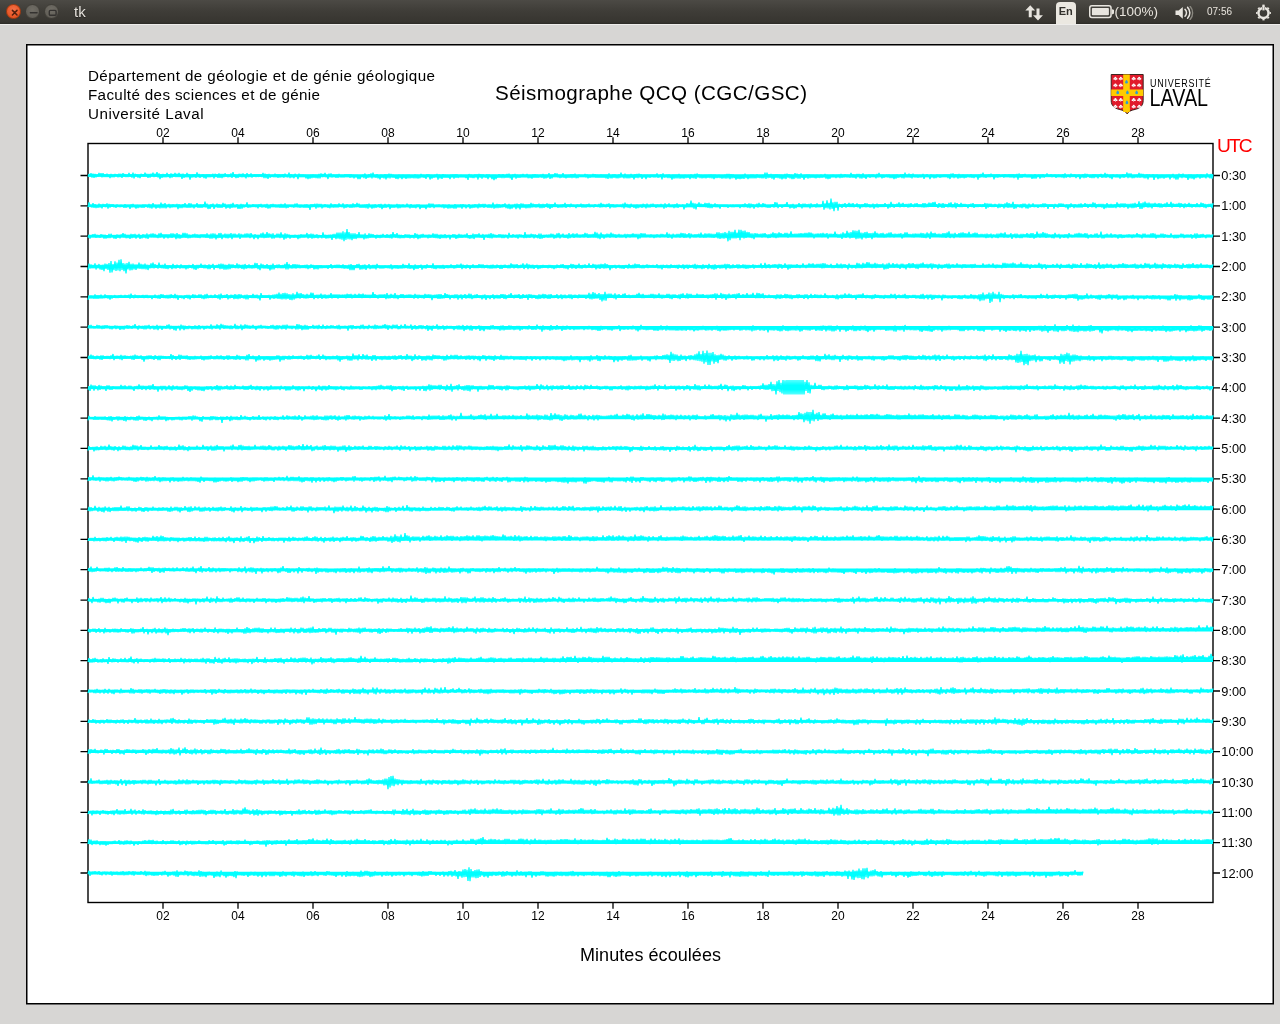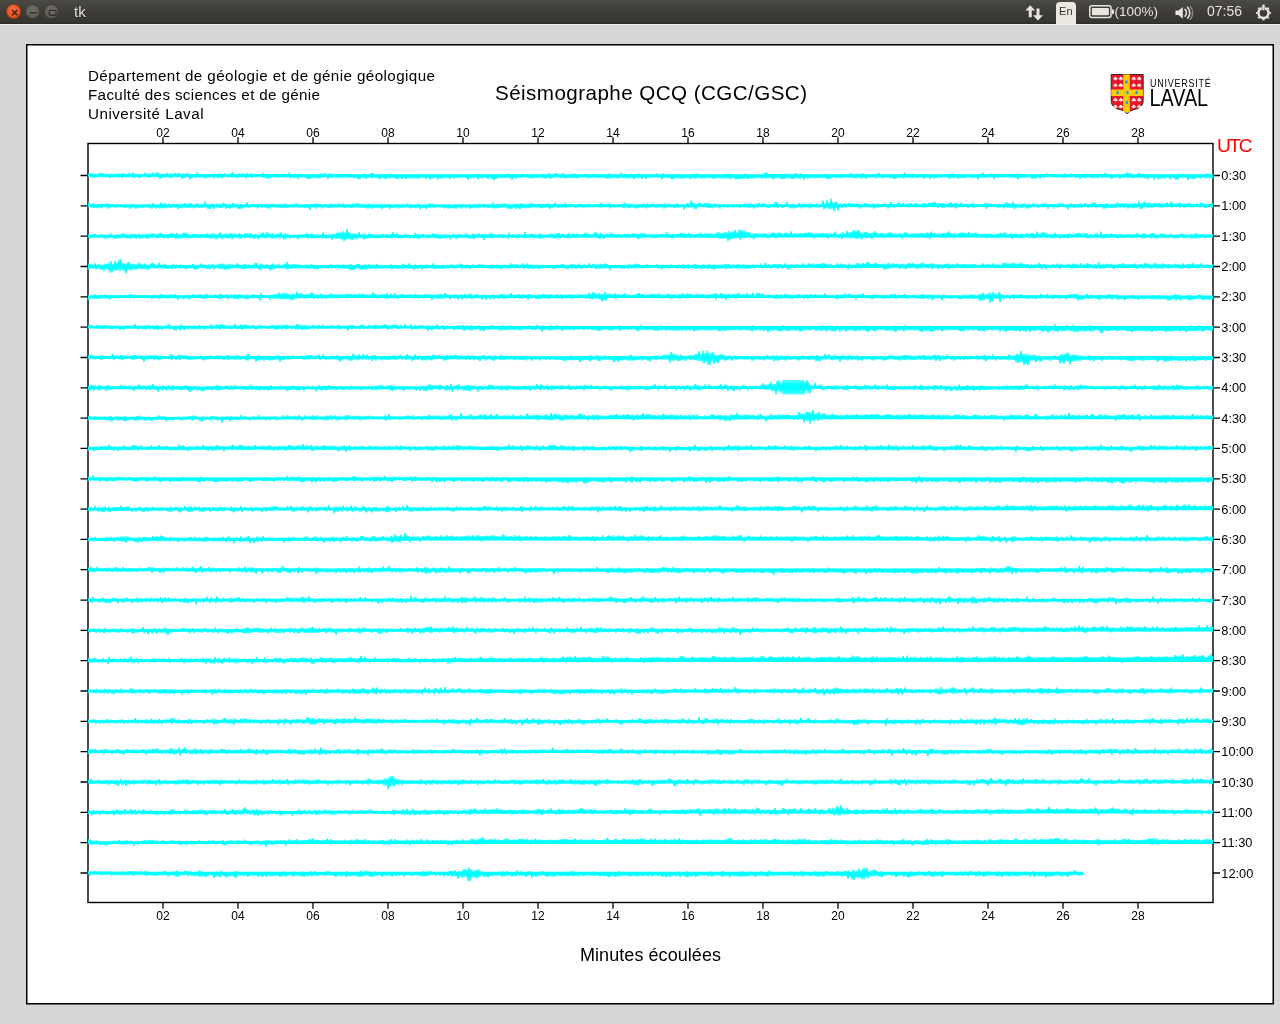--- a/index.html
+++ b/index.html
@@ -4,21 +4,21 @@
 *{margin:0;padding:0;box-sizing:border-box}
 html,body{width:1280px;height:1024px;overflow:hidden;background:#d7d6d4;font-family:"Liberation Sans",sans-serif}
 #panel{position:absolute;left:0;top:0;width:1280px;height:24px;background:linear-gradient(#4c4a45 0%,#3f3d38 45%,#373530 92%,#2b2a26 100%)}
 .wbtn{position:absolute;top:3.6px;width:15.4px;height:15.4px;border-radius:50%}
 #bclose{left:5.6px;background:radial-gradient(circle at 50% 38%,#f4724a 0%,#ea5b2c 55%,#dd4814 100%);border:0.5px solid #a63a10}
 #bmin,#bmax{background:radial-gradient(circle at 50% 38%,#716e66 0%,#64615a 60%,#55524a 100%);border:0.5px solid #403e38}
 #bmin{left:24.6px} #bmax{left:43.9px}
 .wbtn svg{position:absolute;left:0;top:0}
 #wtitle{position:absolute;left:74px;top:0;height:40px;line-height:23px;color:#e6e2dc;font-size:15px;text-shadow:0 1px 1px rgba(0,0,0,.45)}
 .ptxt{position:absolute;top:0;height:20px;line-height:23px;color:#e8e4dd;font-size:13.5px}
-#enbox{position:absolute;left:1055.7px;top:1.6px;width:20.2px;height:33px;background:#ebe8e1;border-radius:4px;color:#33312d;font-size:11px;font-weight:normal;text-align:center;line-height:19.7px}
+#enbox{position:absolute;left:1055.7px;top:1.6px;width:20.2px;height:33px;background:#ebe8e1;border-radius:4px;color:#33312d;font-size:11px;font-weight:bold;text-align:center;line-height:19.7px}
 .picon{position:absolute;top:0}
 #desk{position:absolute;left:0;top:24px;width:1280px;height:1000px;background:#d7d6d4;border-top:1px solid #eeedeb}
 text{font-family:"Liberation Sans",sans-serif;fill:#000}
 .ax text{font-size:12px}
 .rl text{font-size:12.8px}
 .tr{fill:none;stroke:#00ffff;stroke-width:1.3;stroke-linejoin:bevel}
 .trc{fill:none;stroke:#00ffff;stroke-width:2.4}
 </style></head>
 <body>
 <div id="panel">
@@ -47,21 +47,21 @@
    <rect x="0.75" y="0.75" width="21.3" height="11.7" rx="2.2" fill="none" stroke="#e8e5df" stroke-width="1.5"></rect>
    <rect x="2.9" y="2.9" width="17" height="7.4" rx="0.8" fill="#e8e5df"></rect>
    <path d="M22.9 4.2 a2.1 2.1 0 0 1 0 5.2 Z" fill="#e8e5df"></path>
  </svg>
  <span class="ptxt" style="left:1114.5px">(100%)</span>
  <svg class="picon" style="left:1173.5px;top:5.5px" width="22" height="14" viewBox="0 0 22 14">
    <path d="M1.5 4.6 H4.6 L8.8 0.9 V12.7 L4.6 9 H1.5 Z" fill="#e8e5df"></path>
    <path d="M11 3.4 A4.6 4.6 0 0 1 11 10.2 M13.6 1.4 A7.6 7.6 0 0 1 13.6 12.2" fill="none" stroke="#e8e5df" stroke-width="1.5" stroke-linecap="round"></path>
    <path d="M16.1 0.3 A9.9 9.9 0 0 1 16.1 13.5" fill="none" stroke="#8a8880" stroke-width="1.4" stroke-linecap="round"></path>
  </svg>
- <span class="ptxt" style="left:1207px;font-size:14px">07:56</span>
+ <span class="ptxt" style="left:1207px;font-size:10px">07:56</span>
  <svg class="picon" style="left:1253.5px;top:2.5px" width="19" height="19" viewBox="0 0 19 19">
    <g stroke="#e8e5df" fill="none">
      <circle cx="9.5" cy="10" r="5" stroke-width="2.4"></circle>
      <g stroke-width="2.2">
        <path d="M9.5 2.6 V4"></path>
           <path d="M9.5 16 V17.4"></path>
        <path d="M2.1 10 H3.5"></path>
           <path d="M15.5 10 H16.9"></path>
        <path d="M4.3 4.8 L5.3 5.8"></path>
           <path d="M13.7 14.2 L14.7 15.2"></path>

